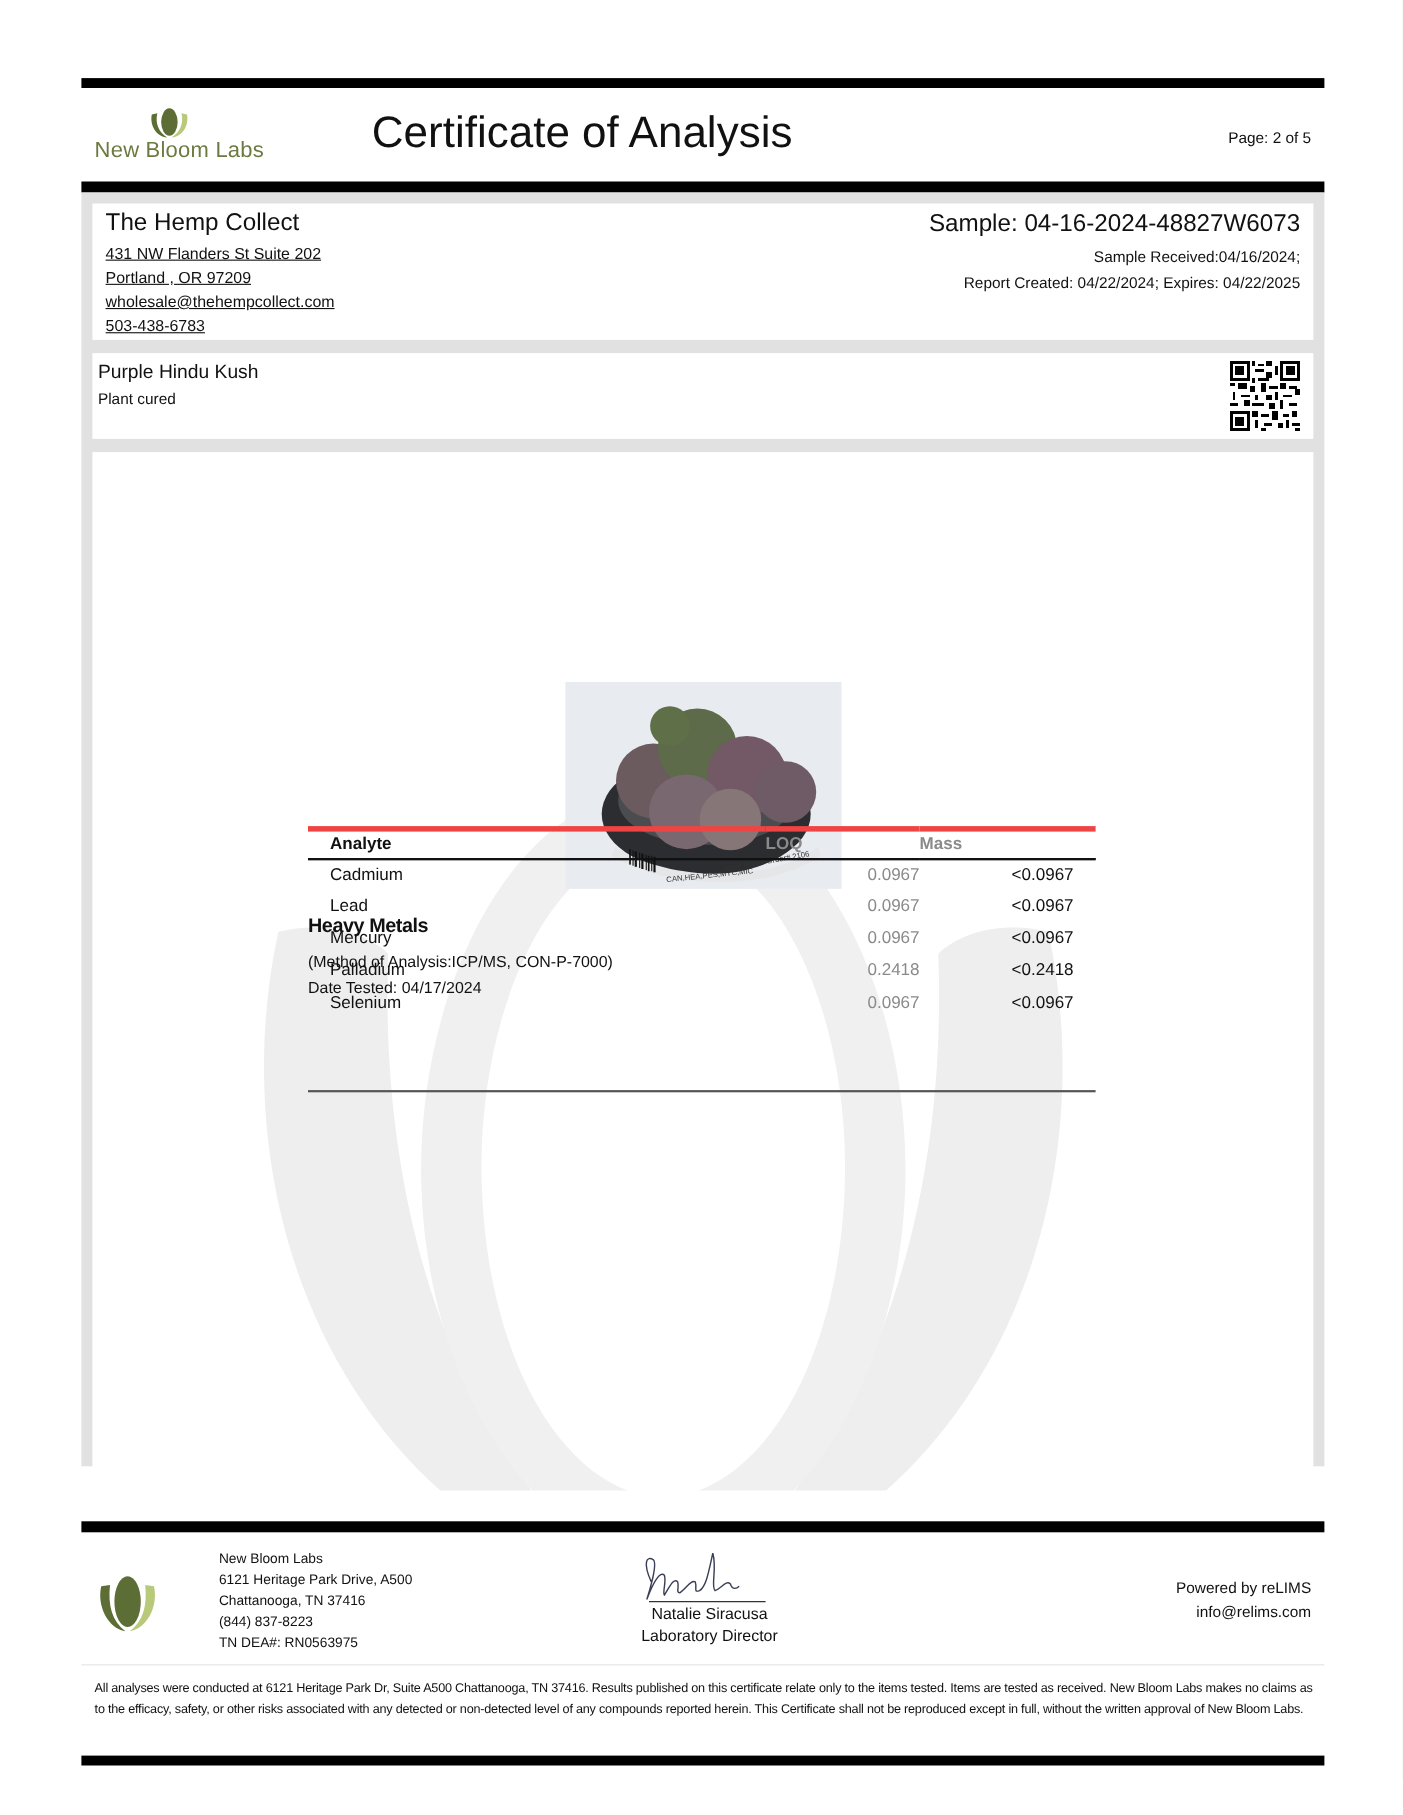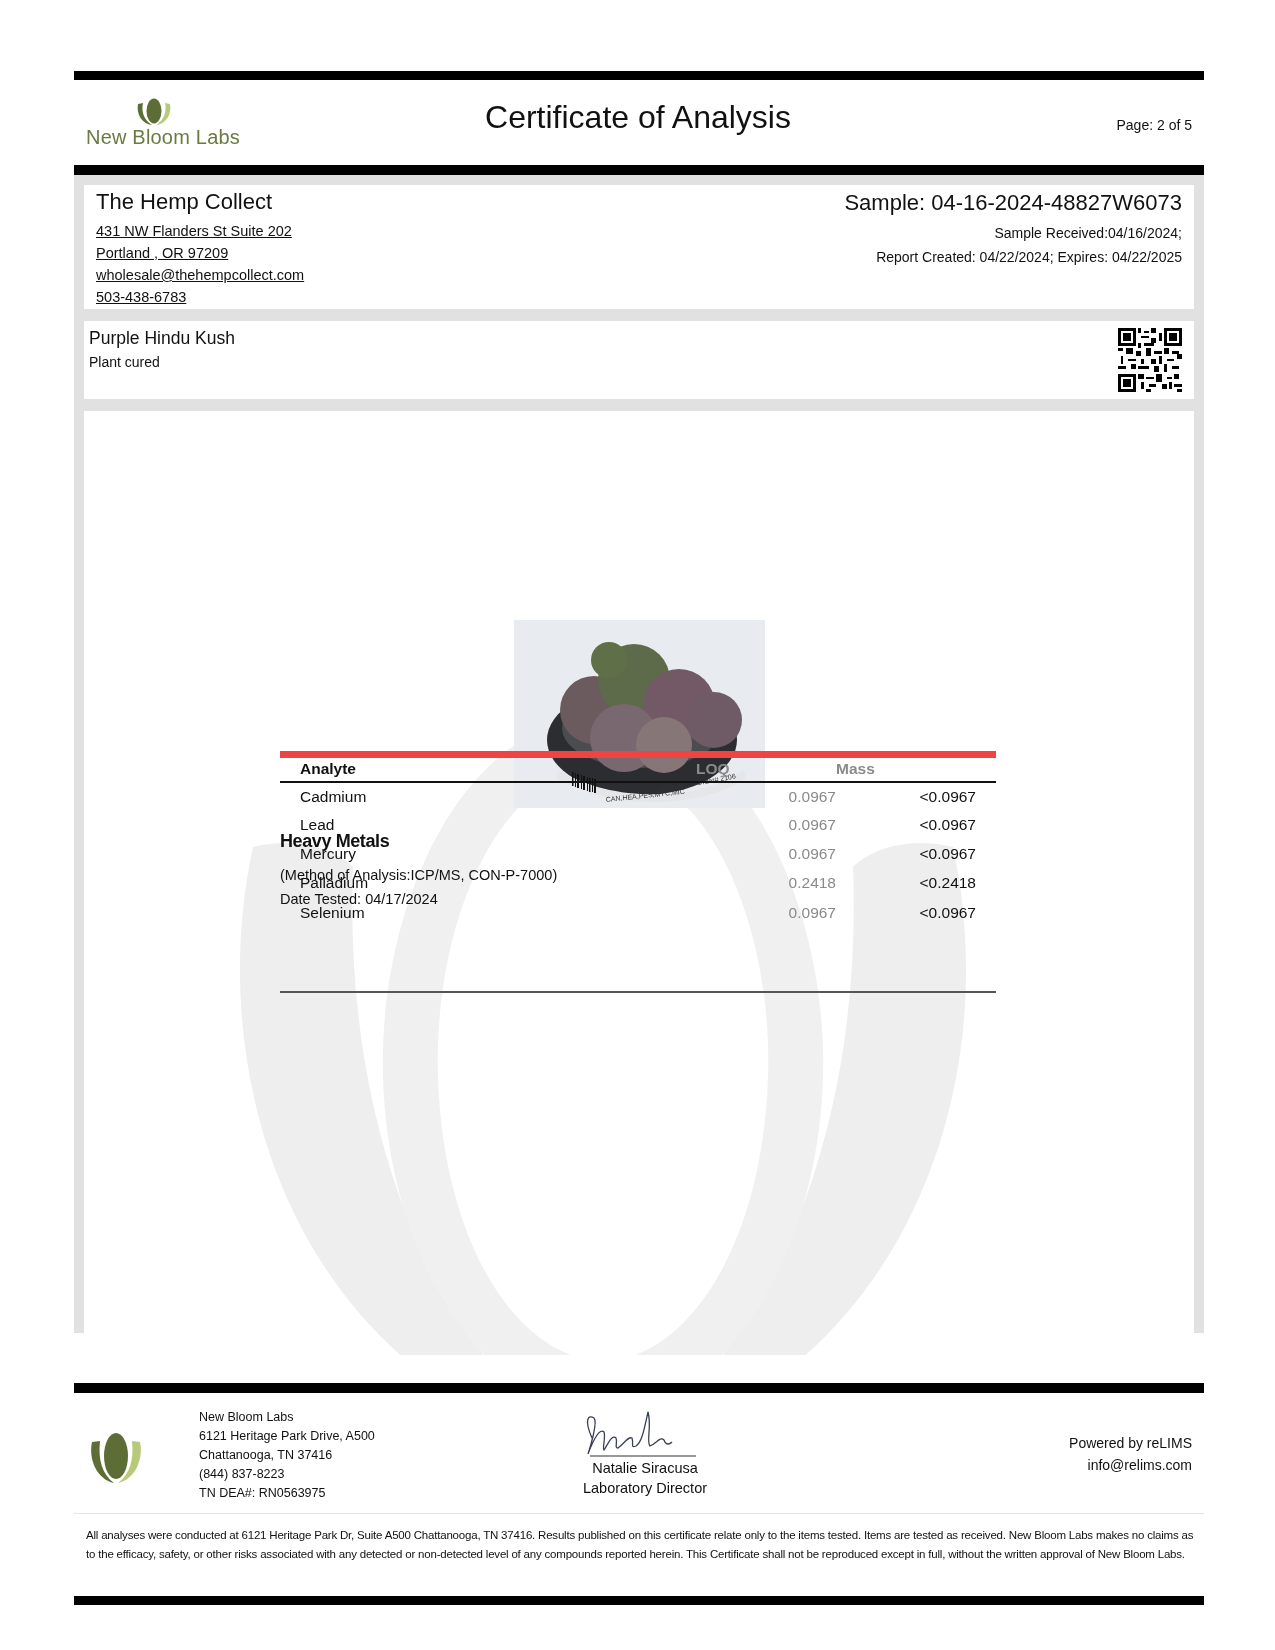--- a/index.html
+++ b/index.html
@@ -4,21 +4,21 @@
   <style>
     * { box-sizing: border-box; margin: 0; padding: 0; }
     html, body { width: 1275px; height: 1650px; background: #ffffff; overflow: hidden; }
     body { position: relative; font-family: "Liberation Sans", "DejaVu Sans", sans-serif; color: #111; }
     .abs { position: absolute; }
 
     .bar { position: absolute; left: 74px; width: 1130px; background: #000; }
 
     
     .logo-text { font-size: 20px; color: #6b7a40; letter-spacing: 0.2px; }
-    .title { font-size: 32px; color: #111; text-align: center; width: 600px; left: 338px; top: 99px; }
+    .title { font-size: 40px; color: #111; width: 600px; left: 338px; top: 99px; }
     .page-no { font-size: 14px; right: 83px; top: 117px; text-align: right; }
 
     
     .panel { position: absolute; left: 74px; top: 175px; width: 1130px; height: 1158px; background: #e1e1e1; }
     .card { position: absolute; background: #fff; }
 
     .client-name { font-size: 22px; color: #111; }
     .client-line { font-size: 14.5px; color: #111; line-height: 22px; }
     .sample-id { font-size: 22px; text-align: right; }
     .sample-line { font-size: 14px; text-align: right; line-height: 24px; }
@@ -30,21 +30,21 @@
     .watermark { position: absolute; left: 9px; top: 246px; }
 
     
     .photo { position: absolute; left: 514px; top: 445px; width: 251px; height: 188px; background: #e9edf1; overflow: hidden; }
 
     .hm-title { font-size: 18px; font-weight: bold; letter-spacing: -0.4px; }
     .hm-sub { font-size: 14.5px; }
 
     table.metals { position: absolute; left: 280px; top: 751px; width: 716px; border-collapse: collapse; font-size: 15.5px; }
     table.metals th { font-weight: bold; height: 27px; text-align: left; font-size: 15.5px; }
-    table.metals thead tr { border-top: 7px solid #ef4444; border-bottom: 2px solid #111; }
+    table.metals thead tr { border-top: 5px solid #ef4444; border-bottom: 2px solid #111; }
     table.metals td { height: 29px; }
     .c-analyte { padding-left: 20px; }
     .c-loq { text-align: right; color: #8a8a8a; width: 140px; margin-left: 16px; }
     .c-mass { text-align: right; color: #111; width: 160px; padding-right: 20px; }
     th.c-loq, th.c-mass { color: #8a8a8a; }
     tr.units td { height: 32px; }
     table.metals tbody tr.last td { height: 30px; }
     .tbl-bottom { position: absolute; left: 280px; top: 991px; width: 716px; height: 2px; background: #555; }
 
     

